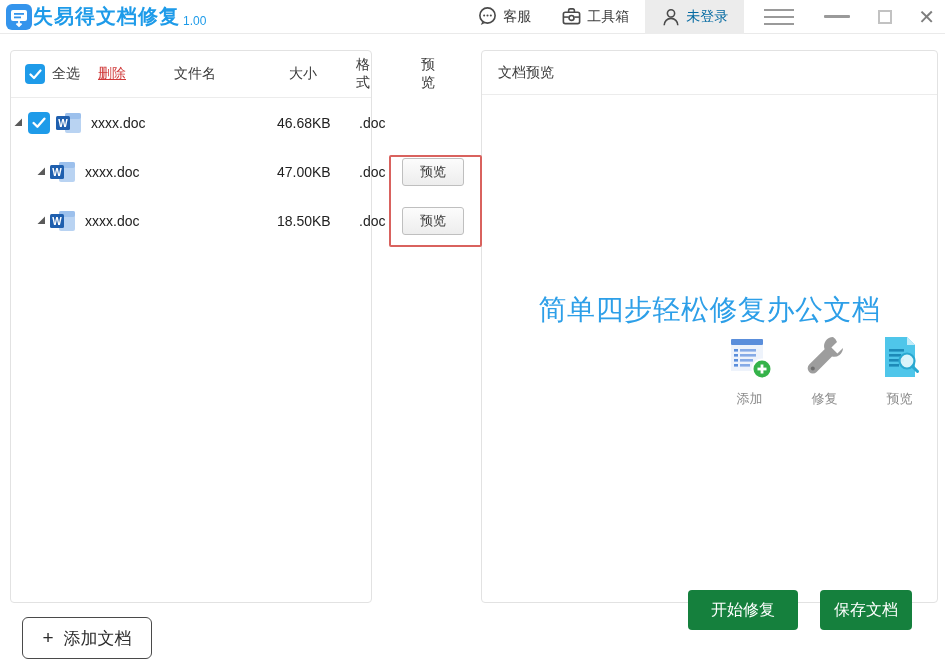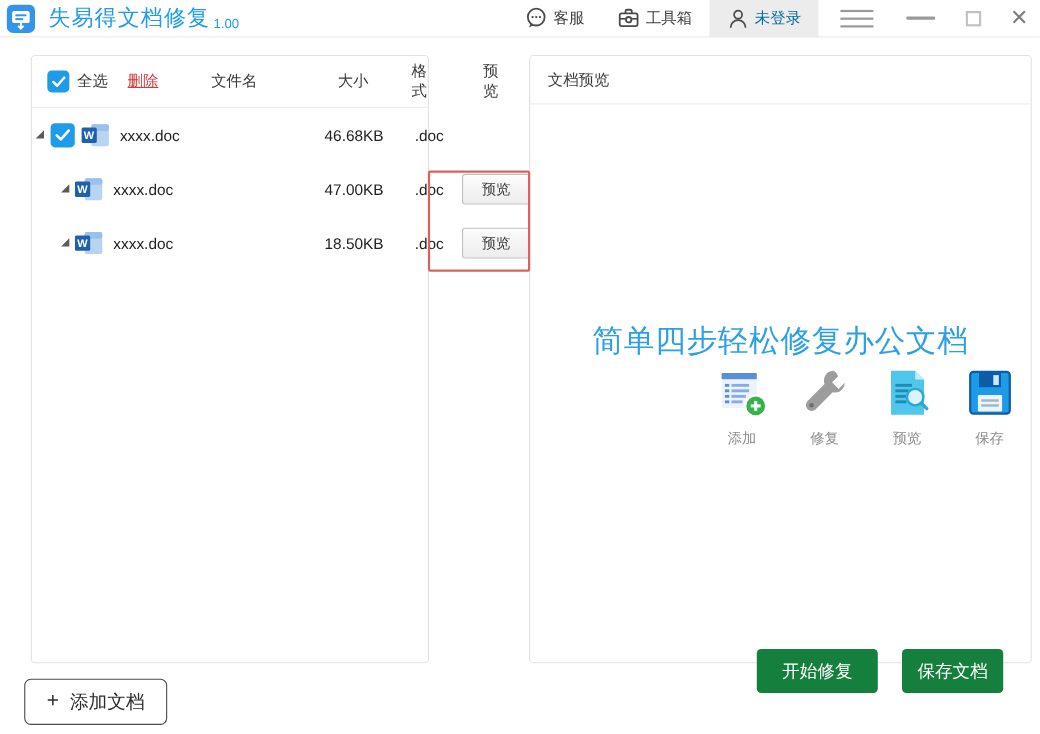--- a/index.html
+++ b/index.html
@@ -7,36 +7,36 @@
   body {
     position:relative; background:#fff; overflow:hidden;
     font-family:"Liberation Sans","DejaVu Sans",sans-serif; color:#333;
   }
   
   .titlebar {
     position:absolute; left:0; top:0; width:945px; height:34px;
     border-bottom:1px solid #eaeaea; display:flex; align-items:center; background:#fff;
   }
   .app-icon { width:26px; height:26px; margin-left:6px; flex:0 0 auto; }
-  .app-title { margin-left:12px; font-size:20px; color:#1e9be9; letter-spacing:1px; white-space:nowrap; }
+  .app-title { margin-left:1px; font-size:20px; color:#1e9be9; letter-spacing:1px; white-space:nowrap;font-weight:bold; }
   .app-version { font-size:12px; color:#1e9be9; margin-left:3px; margin-top:9px; }
   .tb-right { margin-left:auto; display:flex; align-items:center; height:100%; }
   .tb-item { display:flex; align-items:center; gap:5px; font-size:14px; color:#3d3d3d; cursor:default; }
   .tb-service { margin-right:30px; }
   .tb-toolbox { margin-right:16px; }
   .tb-login { background:#ececec; height:34px; padding:0 16px; }
   .tb-login span { color:#0369a1; }
   .hamburger { margin-left:20px; display:flex; flex-direction:column; gap:5px; width:30px; }
   .hamburger i { display:block; height:2px; background:#9a9a9a; }
   .win-min { margin-left:30px; width:26px; height:3px; background:#9a9a9a; border-radius:1px; }
   .win-max { margin-left:28px; width:14px; height:14px; border:2px solid #c2c2c2; }
   .win-close { margin-left:26px; margin-right:10px; font-size:20px; font-weight:bold; color:#7e7e7e; line-height:1; }
   
   .card { position:absolute; top:50px; height:553px; background:#fff; border:1px solid #e2e2e2; border-radius:4px; }
-  .card-left  { left:28px;  width:362px; }
+  .card-left  { left:10px;  width:362px; }
   .card-right { left:481px; width:457px; }
   
   .list-header { height:47px; border-bottom:1px solid #ececec; display:flex; align-items:center; font-size:14px; }
   .chk { width:20px; height:20px; border-radius:4px; background:#1e9be9; display:flex; align-items:center; justify-content:center; flex:0 0 auto; }
   .list-header .chk { margin-left:14px; }
   .h-selectall { margin-left:7px; color:#3a3a3a; }
   .h-delete { margin-left:18px; color:#d03a3a; text-decoration:underline; }
   .h-filename { margin-left:48px; color:#3a3a3a; }
   .h-size   { position:absolute; left:278px; color:#3a3a3a; }
   .h-format { position:absolute; left:345px; color:#3a3a3a; }
@@ -248,31 +248,20 @@
           <rect x="12" y="20" width="12" height="2.6"></rect>
           <rect x="12" y="25" width="15" height="2.6"></rect>
           <rect x="12" y="30" width="10" height="2.6"></rect>
         </g>
         <circle cx="30" cy="27" r="7.5" fill="#e9f8fd" opacity="0.9"></circle>
         <circle cx="30" cy="27" r="7.5" fill="none" stroke="#2aa8d0" stroke-width="2.2"></circle>
         <line x1="35.5" y1="32.5" x2="40.5" y2="37.5" stroke="#2aa8d0" stroke-width="3" stroke-linecap="round"></line>
       </svg>
       <span class="step-label">预览</span>
     </div>
-    <div class="step">
-      <svg viewBox="0 0 46 46">
-        <path d="M8 4 h30 a3 3 0 0 1 3 3 v32 a3 3 0 0 1 -3 3 h-30 a3 3 0 0 1 -3 -3 v-32 a3 3 0 0 1 3 -3 z" fill="#1d9be6" stroke="#0d5ca8" stroke-width="2"></path>
-        <rect x="13" y="5" width="20" height="13" fill="#0d5ca8"></rect>
-        <rect x="26" y="7" width="5" height="9" fill="#cfe6f7"></rect>
-        <rect x="12" y="25" width="22" height="15" rx="1" fill="#eef6fd"></rect>
-        <rect x="15" y="29" width="16" height="2.2" fill="#9bb6cc"></rect>
-        <rect x="15" y="33.5" width="16" height="2.2" fill="#9bb6cc"></rect>
-      </svg>
-      <span class="step-label">保存</span>
-    </div>
   </div>
 </div>
 
 <button class="add-btn">
   <span class="plus">+</span>
   <span>添加文档</span>
 </button>
 <button class="blue-btn btn-repair">开始修复</button>
 <button class="blue-btn btn-save">保存文档</button>
 

